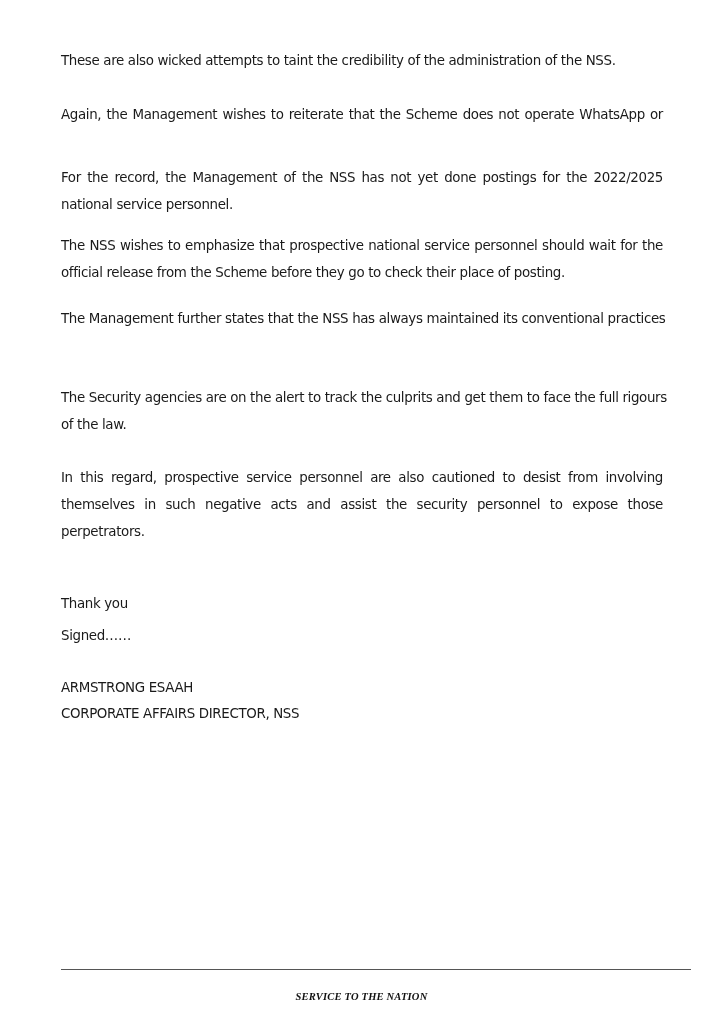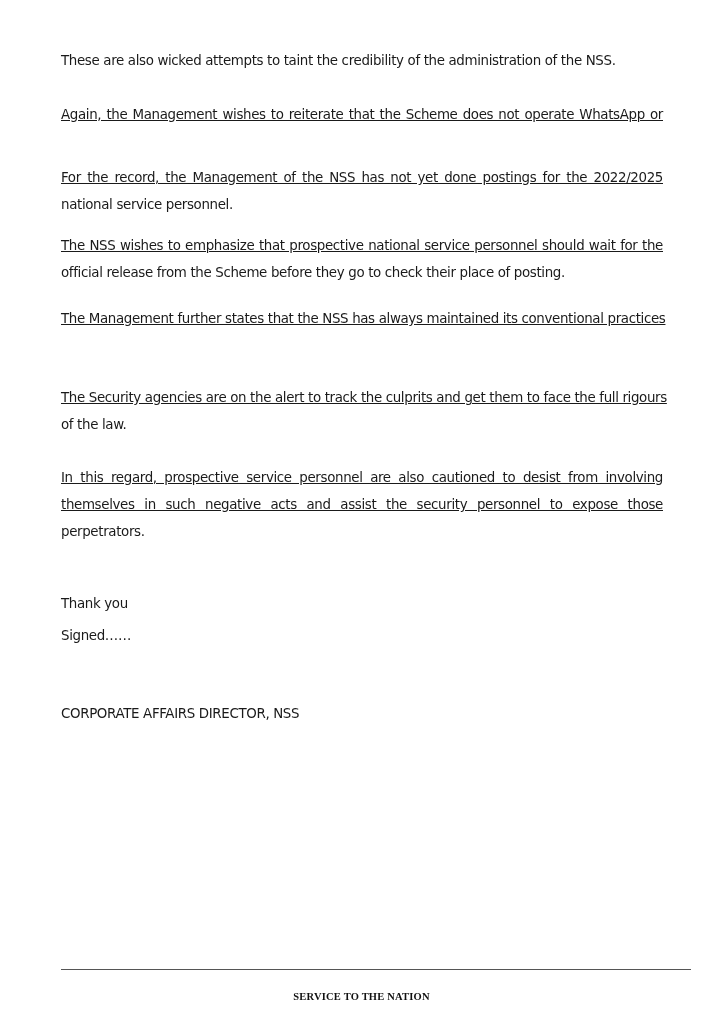--- a/index.html
+++ b/index.html
@@ -7,25 +7,25 @@
     .page { position: absolute; left: 0; top: 0; width: 723px; height: 921px; background: #fff; }
     .txt {
       position: absolute; left: 61px; width: 602px;
       font-family: "DejaVu Sans", sans-serif;
       font-size: 13.4px; color: #1a1a1a;
       letter-spacing: -0.35px;
       line-height: 27px;
       white-space: nowrap;
     }
     .line { display: block; }
-    .just-line { display: block; text-align: justify; text-align-last: justify; text-decoration: underline; }
+    .just-line { display: block; text-align: justify; text-align-last: justify; }
     .footer-rule { position: absolute; left: 61px; top: 969px; width: 630px; height: 0; border-top: 1px solid #555; }
     .footer-text {
       position: absolute; left: 0; width: 723px; top: 991px; text-align: center;
-      font-family: "Liberation Serif", serif; font-weight: bold;
+      font-family: "Liberation Serif", serif; font-style: italic; font-weight: bold;
       font-size: 10.5px; color: #111; letter-spacing: 0.2px;
     }
   </style>
 </head>
 <body>
 
 <div class="page">
 
   <div class="txt" style="top:47px">
     <span class="line">These are also wicked attempts to taint the credibility of the administration of the NSS.</span>
@@ -55,17 +55,18 @@
   </div>
 
   <div class="txt" style="top:464px">
     <span class="just-line">In this regard, prospective service personnel are also cautioned to desist from involving</span>
     <span class="just-line">themselves in such negative acts and assist the security personnel to expose those</span>
     <span class="line">perpetrators.</span>
   </div>
 
   <div class="txt" style="top:590px">Thank you</div>
   <div class="txt" style="top:622px">Signed……</div>
+  <div class="txt" style="top:674px">ARMSTRONG ESAAH</div>
   <div class="txt" style="top:700px">CORPORATE AFFAIRS DIRECTOR, NSS</div>
 
   <div class="footer-rule"></div>
   <div class="footer-text">SERVICE TO THE NATION</div>
 </div>
 
 </body></html>

